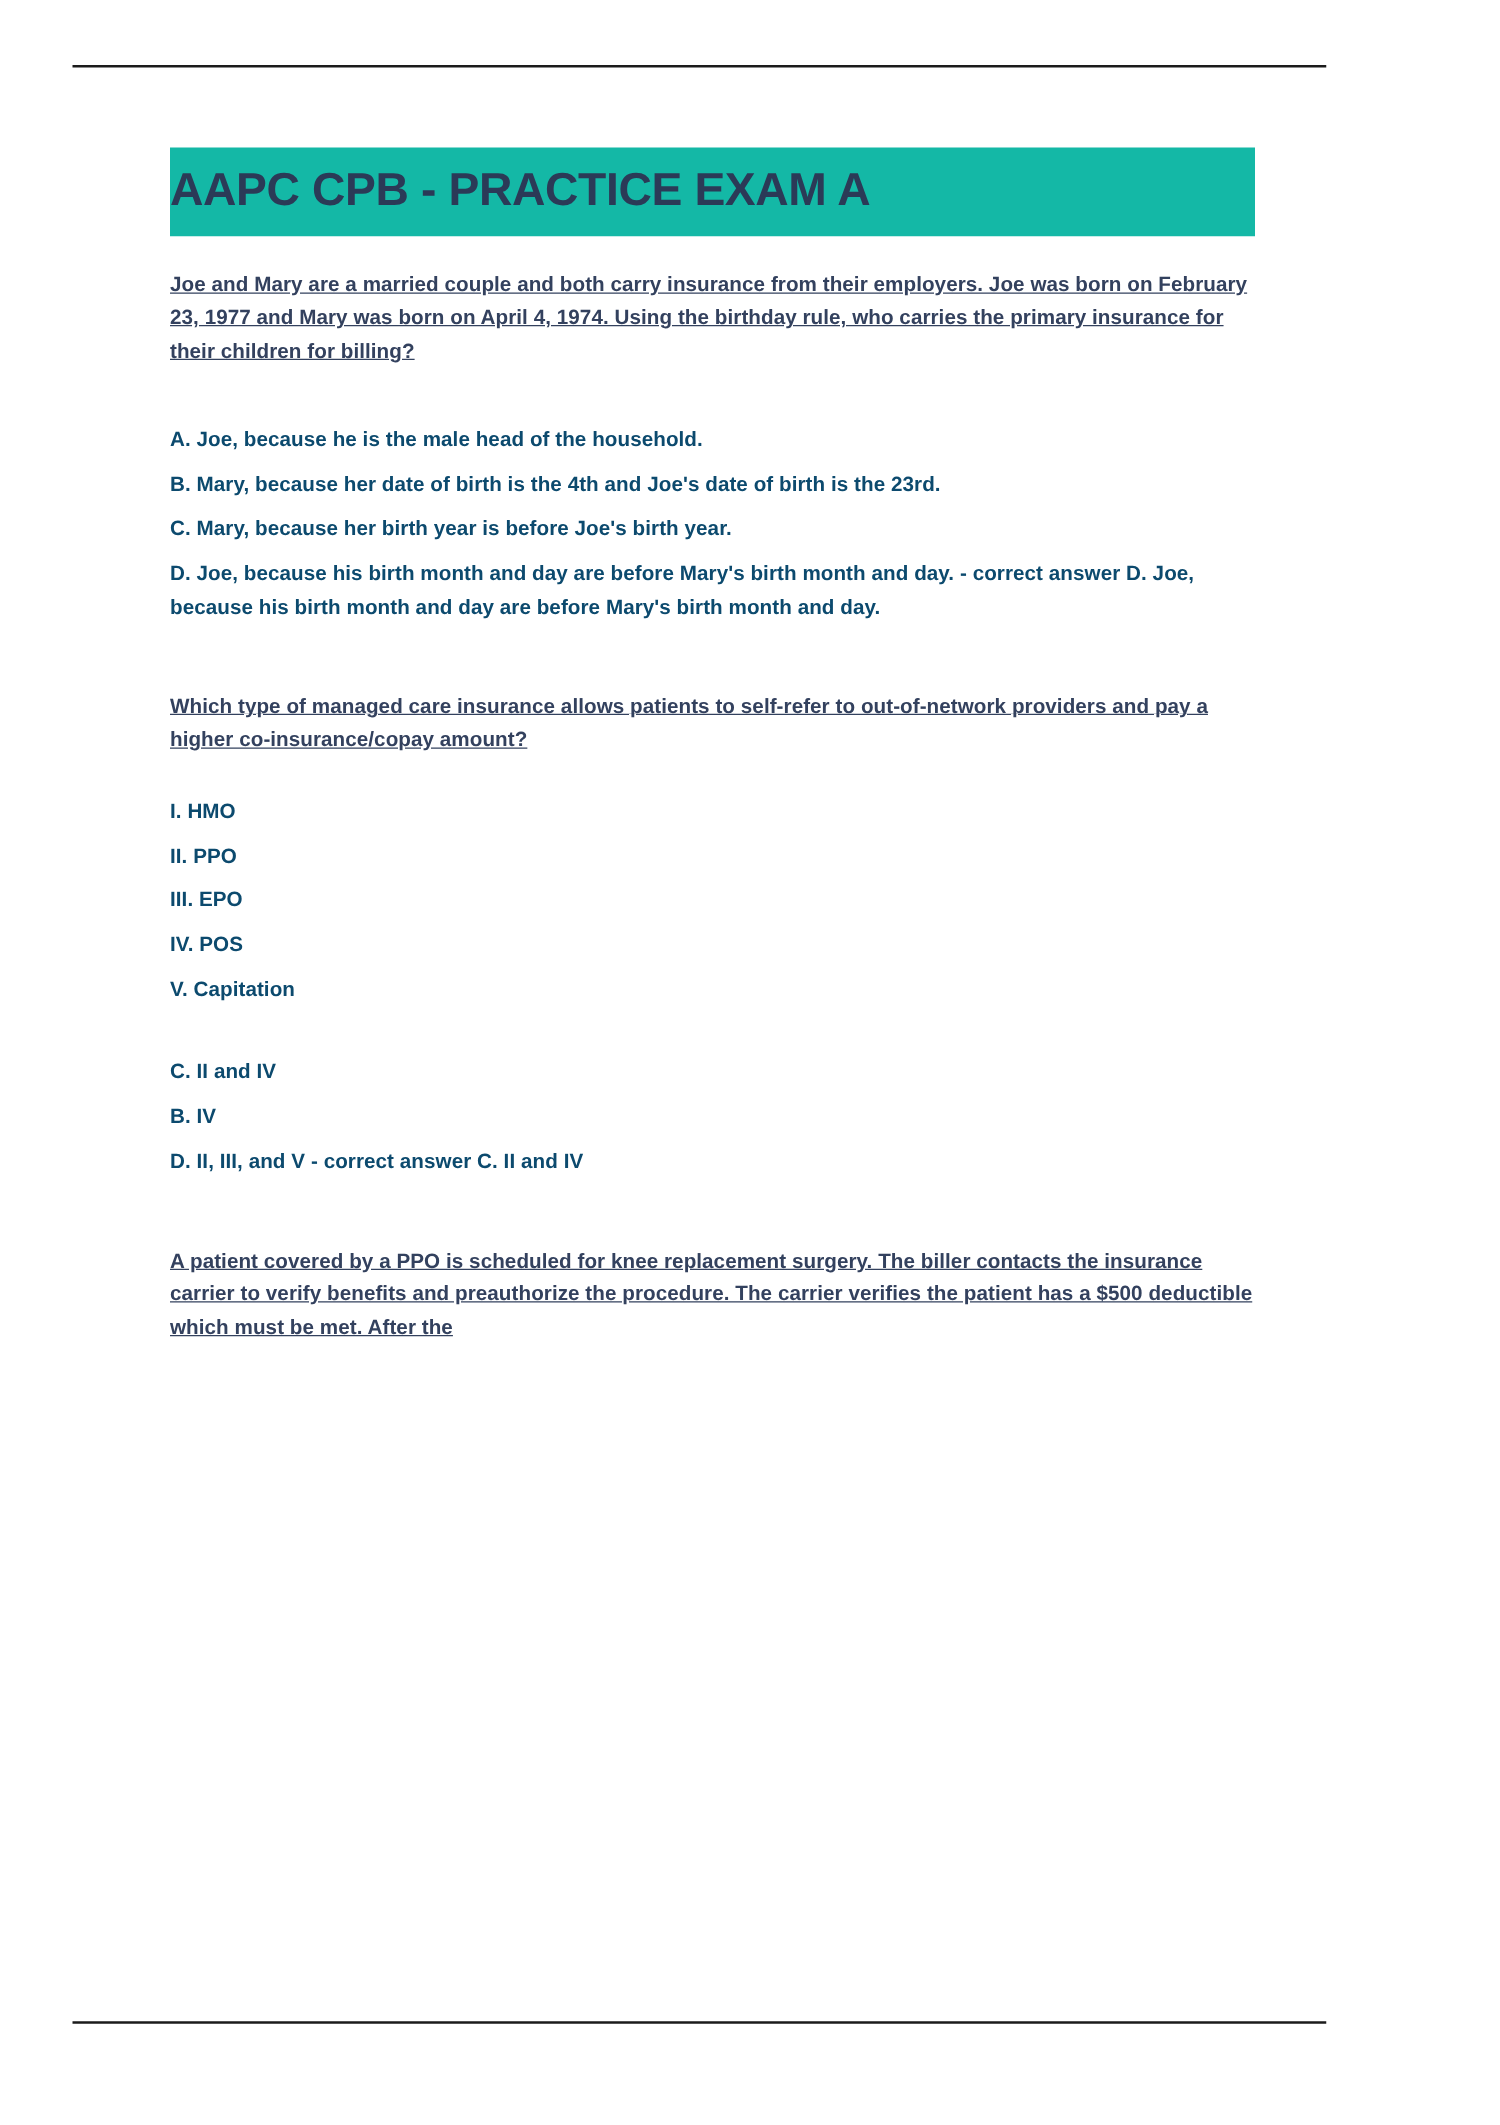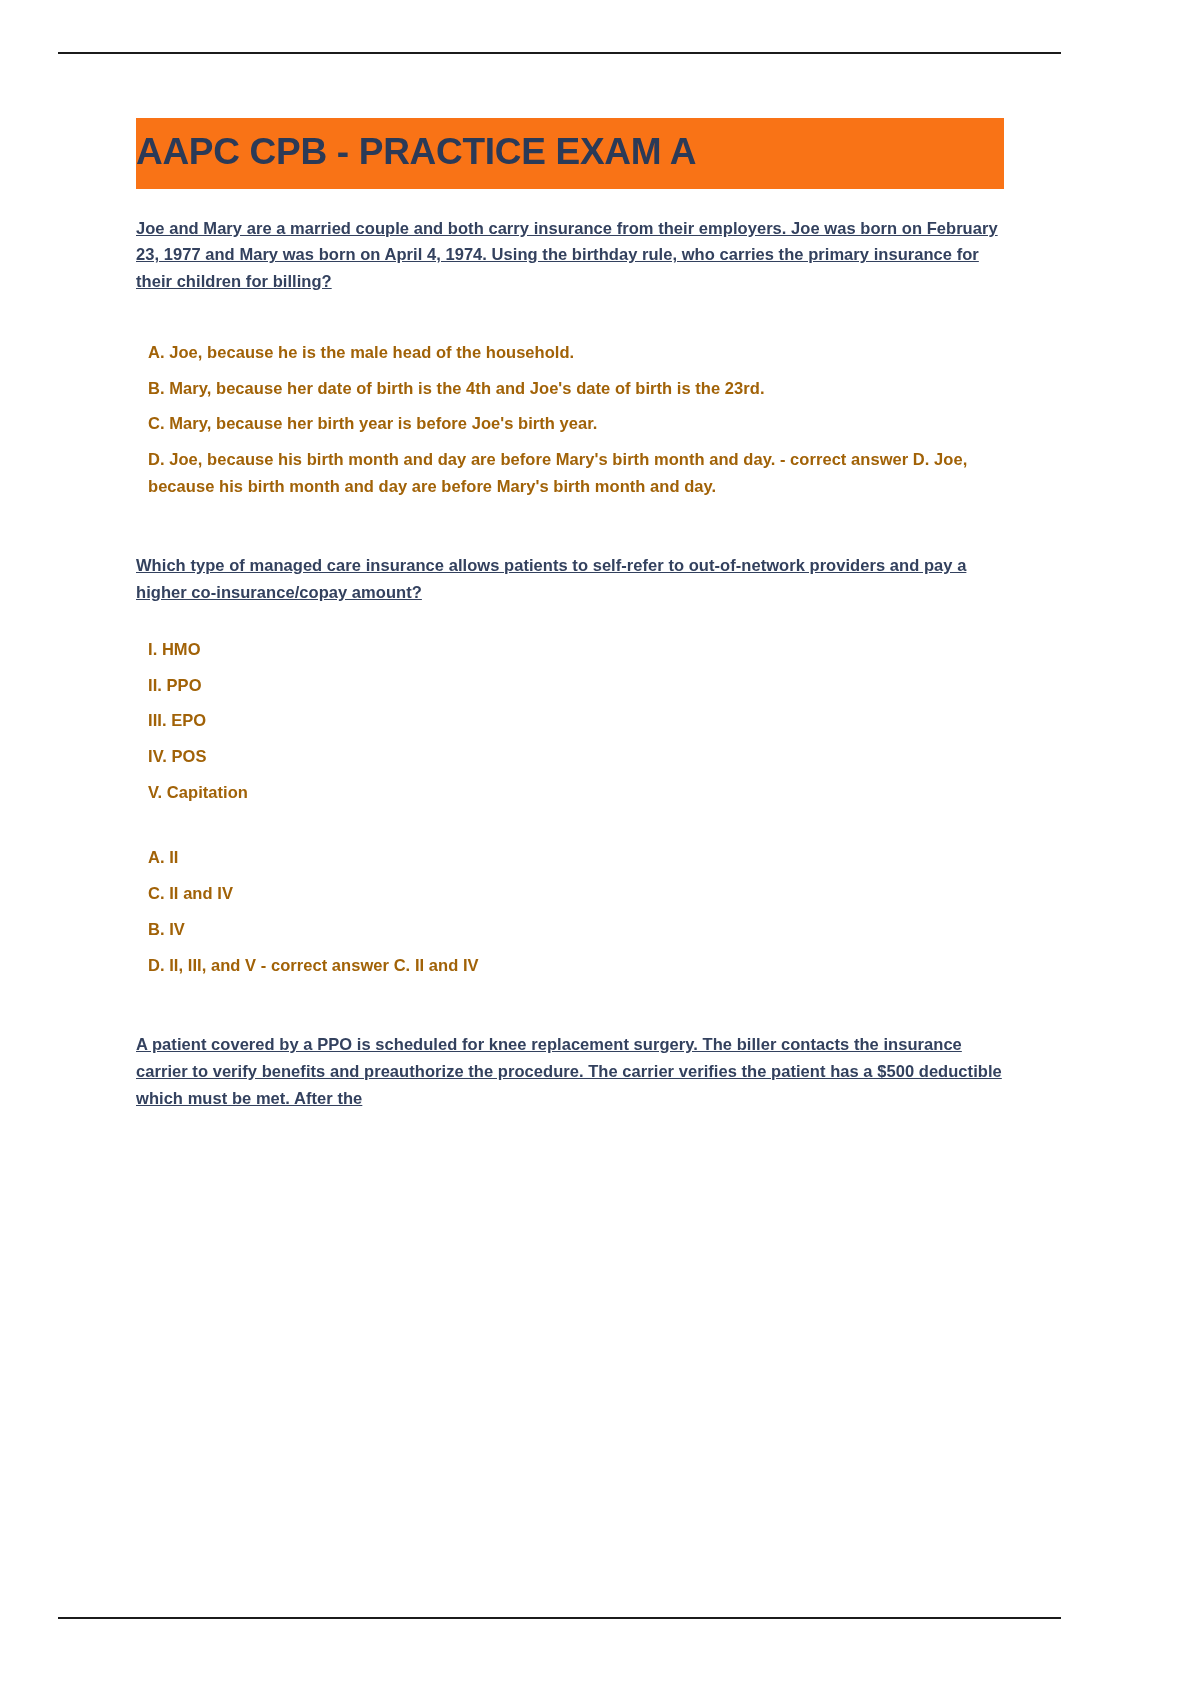--- a/index.html
+++ b/index.html
@@ -38,21 +38,21 @@
     height: 0;
     border-top: 2px solid #1b1b1b;
   }
   .content {
     position: absolute;
     left: 136px;
     top: 118px;
     width: 868px;
   }
   .doc-title {
-    background: #f97316;
+    background: #14b8a6;
     font-size: 37px;
     font-weight: bold;
     letter-spacing: -0.3px;
     color: #2b3a57;
     padding: 14px 0 16px 0;
     margin: 0 0 26px 0;
     line-height: 1.1;
   }
   .para {
     font-size: 16.5px;
@@ -63,22 +63,22 @@
     letter-spacing: 0.05px;
   }
   .q-stem {
     margin-bottom: 0;
     text-decoration: underline;
   }
   .choice {
     font-size: 16.5px;
     font-weight: bold;
     line-height: 1.62;
-    color: #a16207;
-    margin: 0 0 9px 12px;
+    color: #0c4a6e;
+    margin: 0 0 9px 0;
     letter-spacing: 0.05px;
   }
   .gap-lg { height: 44px; }
   .gap-md { height: 30px; }
 </style>
 </head>
 <body>
 
 <div class="page">
 
@@ -104,21 +104,20 @@
     <div class="gap-md"></div>
 
     <p class="choice">I. HMO</p>
     <p class="choice">II. PPO</p>
     <p class="choice">III. EPO</p>
     <p class="choice">IV. POS</p>
     <p class="choice">V. Capitation</p>
 
     <div class="gap-md"></div>
 
-    <p class="choice">A. II</p>
     <p class="choice">C. II and IV</p>
     <p class="choice">B. IV</p>
     <p class="choice">D. II, III, and V - correct answer C. II and IV</p>
 
     <div class="gap-lg"></div>
 
     <p class="para q-stem">A patient covered by a PPO is scheduled for knee replacement surgery. The biller contacts the insurance carrier to verify benefits and preauthorize the procedure. The carrier verifies the patient has a $500 deductible which must be met. After the</p>
 
   </div>
 

